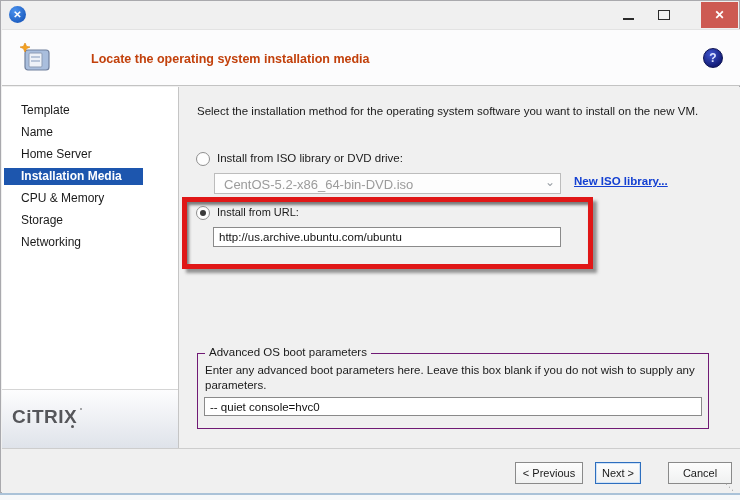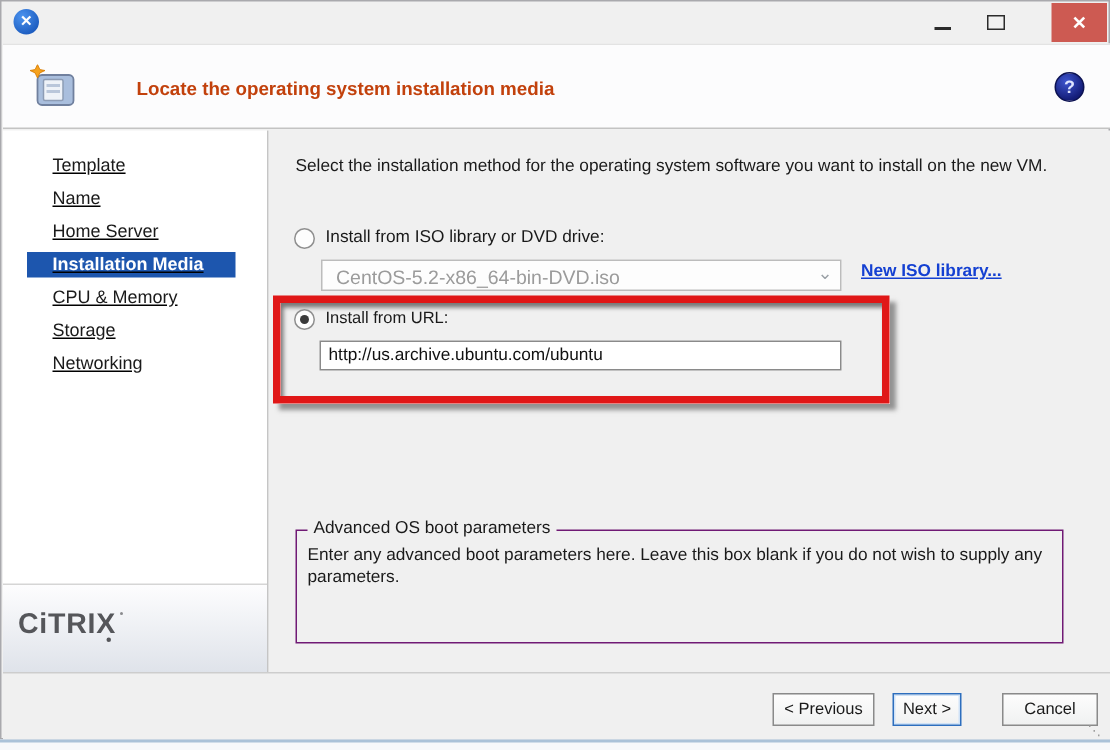--- a/index.html
+++ b/index.html
@@ -28,21 +28,21 @@
   .header{position:absolute;left:1px;top:28px;width:738px;height:57px;background:#fcfcfd;
     border-top:1px solid #e3e3e3;border-bottom:1px solid #c3c3c3;}
   .wiz-icon{position:absolute;left:17px;top:13px;width:30px;height:30px;}
   .help-btn{position:absolute;right:17px;top:18px;width:20px;height:20px;border-radius:50%;
     background:radial-gradient(circle at 38% 30%, #3e55cf, #141d78 72%);
     border:1px solid #0c1252;color:#dfe5ff;font-weight:bold;font-size:12px;text-align:center;line-height:19px;}
   .hdr-title{position:absolute;left:57px;top:22px;font-size:12.5px;font-weight:bold;color:#c2410c;padding-left:32px;}
 
   
   .sidebar{position:absolute;left:1px;top:86px;width:177px;height:361px;background:#ffffff;border-right:1px solid #c5c5c5;}
-  .nav{position:absolute;left:16px;top:12px;width:139px;text-decoration:underline;}
+  .nav{position:absolute;left:2px;top:12px;width:139px;}
   .nav-item{height:22px;line-height:22px;padding-left:17px;font-size:12px;color:#1a1a1a;cursor:default;}
   .nav-item.selected{background:var(--sel);color:#ffffff;font-weight:bold;height:17px;line-height:17px;margin:3px 0 2px 0;}
   .citrix-box{position:absolute;left:0;top:302px;width:176px;height:59px;
     background:linear-gradient(#fdfdfe,#dfe3ea);border-top:1px solid #d5d5d5;}
   .citrix-logo{position:absolute;left:10px;top:16px;font-size:19px;font-weight:bold;color:#55565a;letter-spacing:0.5px;}
   .citrix-logo .dot-under{position:absolute;left:59px;top:19px;width:3px;height:3px;border-radius:50%;background:#55565a;}
   .citrix-logo .dot-tm{position:absolute;right:-5px;top:2px;width:2px;height:2px;border-radius:50%;background:#8a8b8e;}
 
   .main{position:absolute;left:179px;top:86px;width:560px;height:361px;background:#f0f0f0;}
   .instruction{position:absolute;left:17px;top:18px;width:530px;font-size:11.5px;color:#1a1a1a;}
@@ -144,20 +144,21 @@
 
       <div class="annot-box">
         <div class="radio checked url-radio"></div>
         <div class="url-label">Install from URL:</div>
         <input class="url-input" type="text" value="http://us.archive.ubuntu.com/ubuntu" style="">
       </div>
 
       <div class="groupbox">
         <div class="groupbox-legend">Advanced OS boot parameters</div>
         <div class="groupbox-desc">Enter any advanced boot parameters here. Leave this box blank if you do not wish to supply any parameters.</div>
+        <input class="boot-input" type="text" value="-- quiet console=hvc0" style="">
       </div>
     </div>
 
     <div class="footer">
       <div class="btn btn-prev">&lt; Previous</div>
       <div class="btn btn-next">Next &gt;</div>
       <div class="btn btn-cancel">Cancel</div>
       <div class="grip">⋱</div>
     </div>
 

